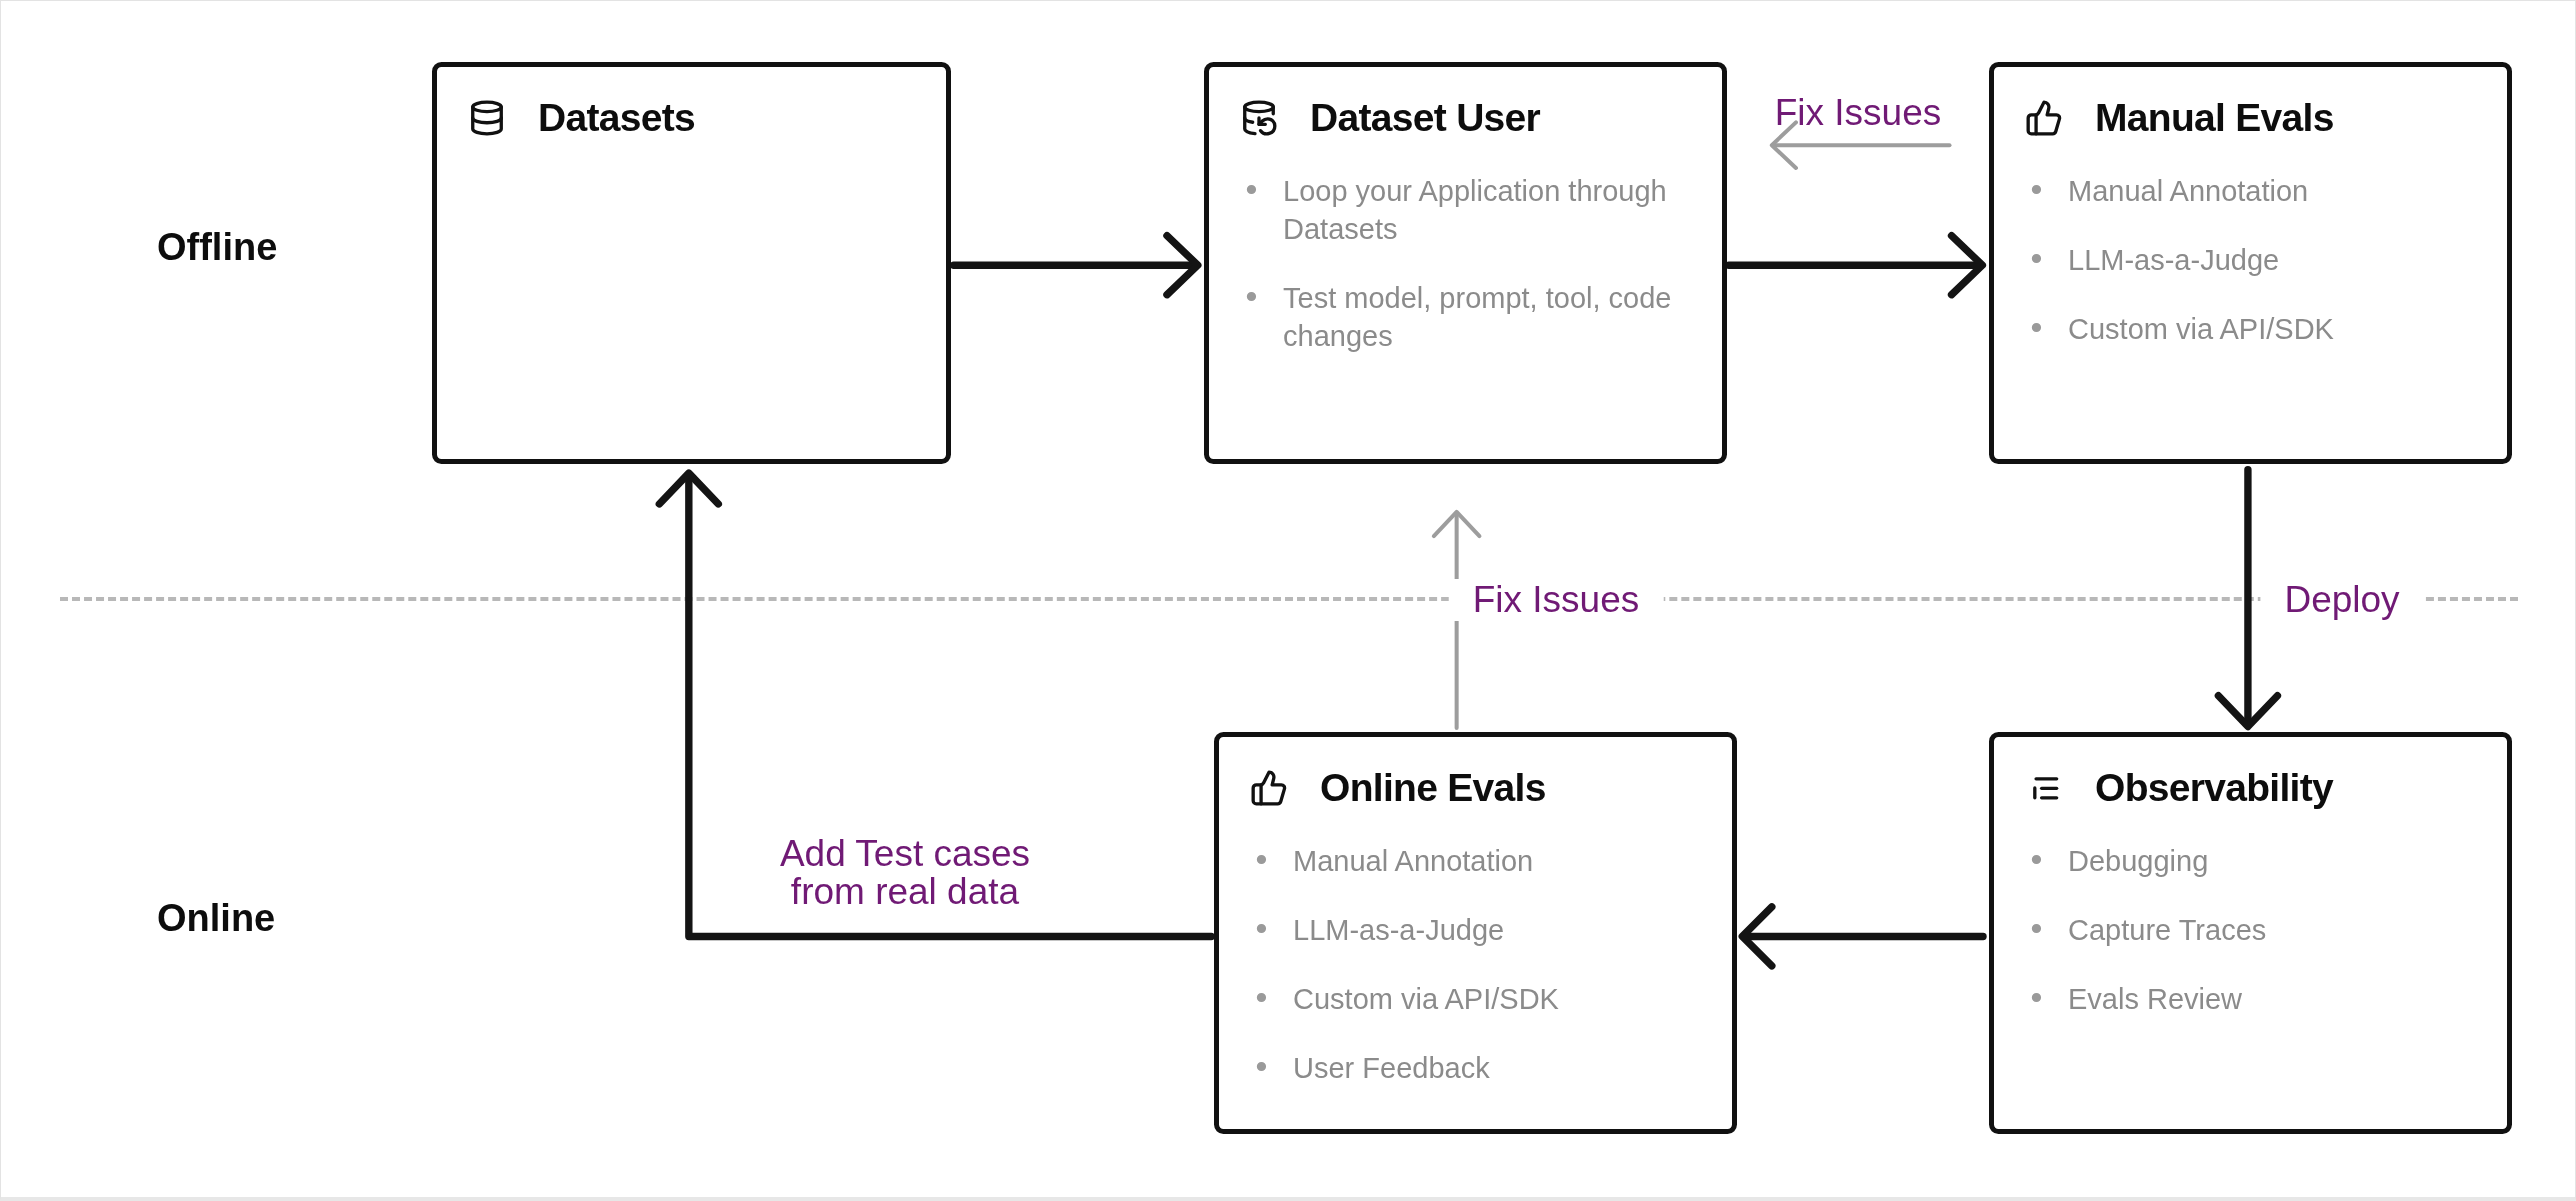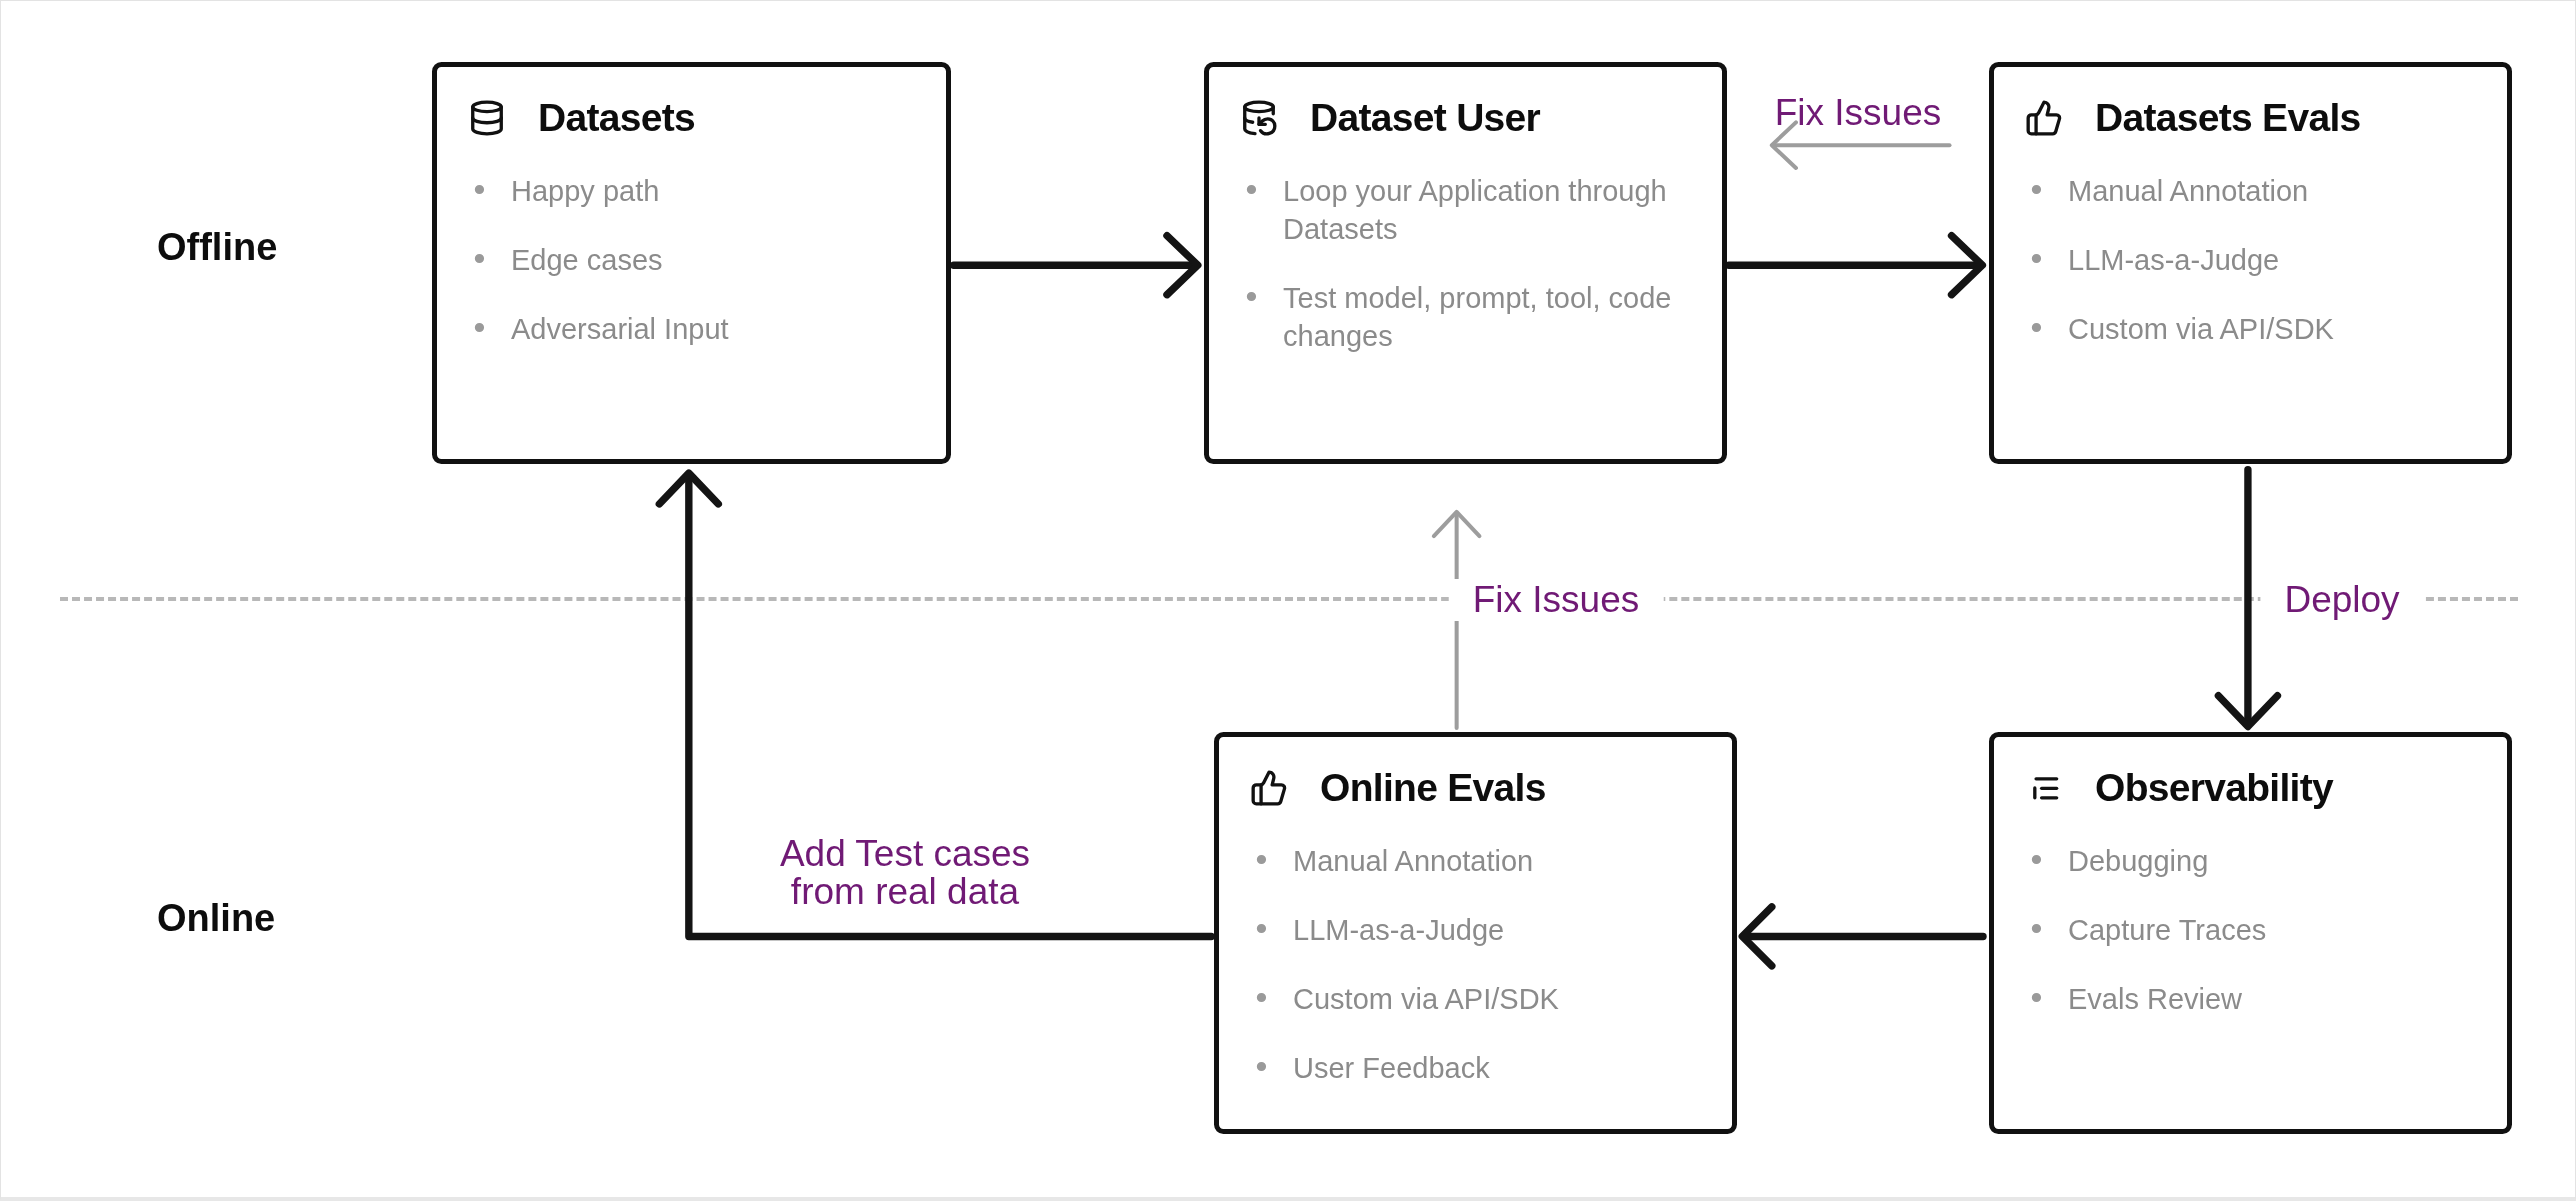--- a/index.html
+++ b/index.html
@@ -93,25 +93,20 @@
     <div class="node-head">
       <span class="node-icon">
         <svg viewBox="0 0 24 24">
           <ellipse cx="12" cy="5" rx="9" ry="3"></ellipse>
           <path d="M3 5v14a9 3 0 0 0 18 0V5"></path>
           <path d="M3 12a9 3 0 0 0 18 0"></path>
         </svg>
       </span>
       <span class="node-title">Datasets</span>
     </div>
-    <ul class="node-list">
-      <li>Happy path</li>
-      <li>Edge cases</li>
-      <li>Adversarial Input</li>
-    </ul>
   </div>
 
   <div class="node" style="left:1203px;top:61px;width:523px;height:402px;">
     <div class="node-head">
       <span class="node-icon">
         <svg viewBox="0 0 24 24">
           <ellipse cx="12" cy="5" rx="9" ry="3"></ellipse>
           <path d="M3 12a9 3 0 0 0 5 2.69"></path>
           <path d="M21 9.3V5"></path>
           <path d="M3 5v14a9 3 0 0 0 6.47 2.88"></path>
@@ -128,21 +123,21 @@
   </div>
 
   <div class="node" style="left:1988px;top:61px;width:523px;height:402px;">
     <div class="node-head">
       <span class="node-icon">
         <svg viewBox="0 0 24 24">
           <path d="M7 10v12"></path>
           <path d="M15 5.88 14 10h5.83a2 2 0 0 1 1.92 2.56l-2.33 8A2 2 0 0 1 17.5 22H4a2 2 0 0 1-2-2v-8a2 2 0 0 1 2-2h2.76a2 2 0 0 0 1.79-1.11L12 2a3.13 3.13 0 0 1 3 3.88Z"></path>
         </svg>
       </span>
-      <span class="node-title">Datasets Evals</span>
+      <span class="node-title">Manual Evals</span>
     </div>
     <ul class="node-list">
       <li>Manual Annotation</li>
       <li>LLM-as-a-Judge</li>
       <li>Custom via API/SDK</li>
     </ul>
   </div>
 
   <div class="node" style="left:1213px;top:731px;width:523px;height:402px;">
     <div class="node-head">

